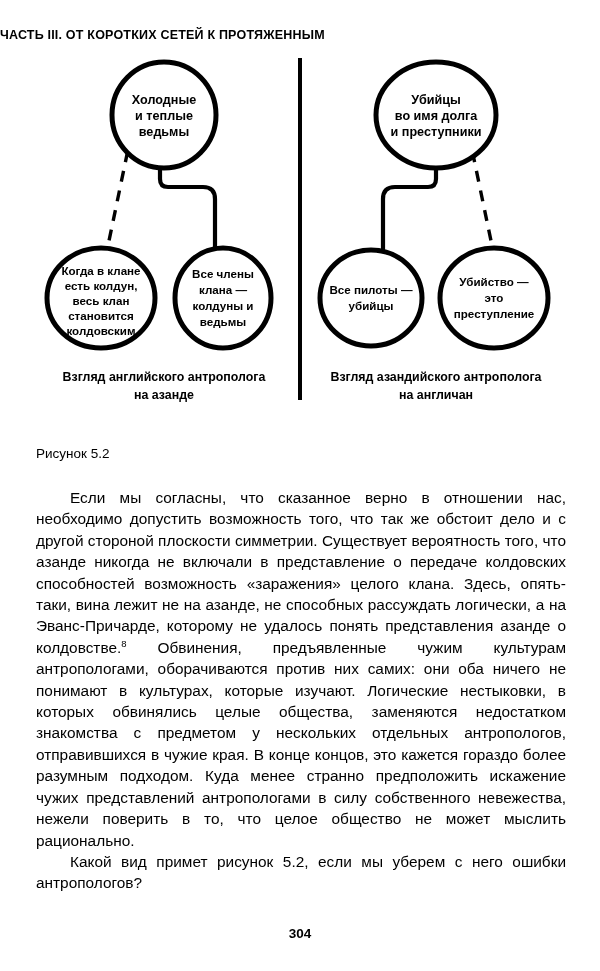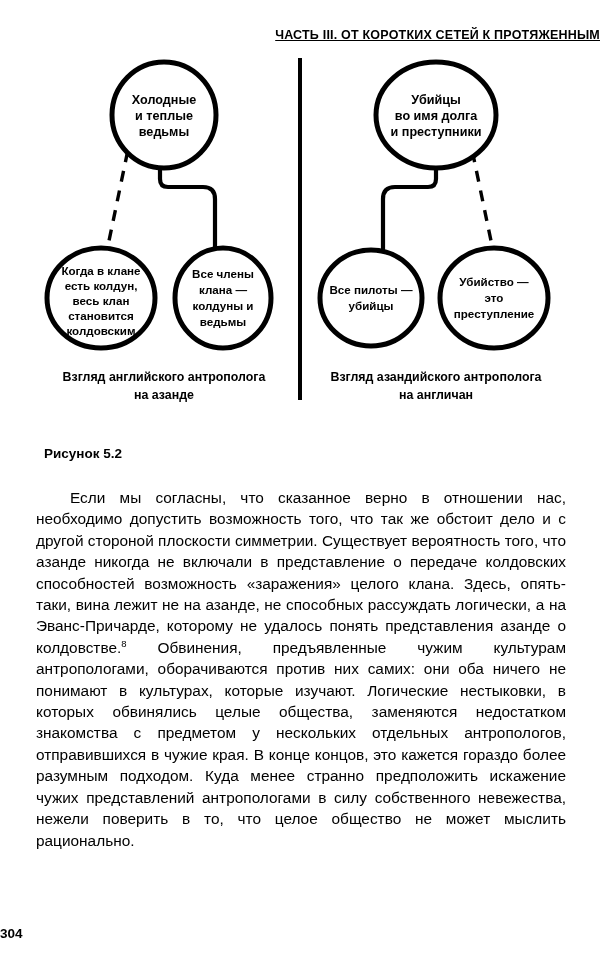--- a/index.html
+++ b/index.html
@@ -22,26 +22,25 @@
     height: 971px;
     background: #ffffff;
   }
 
   
   .running-head {
     position: absolute;
     top: 28px;
     left: 0;
     width: 600px;
-    text-align: right;
+    text-align: left;
     font-size: 12.5px;
     font-weight: bold;
     letter-spacing: 0.2px;
     color: #000;
-    text-decoration: underline;
   }
 
   
   .figure {
     position: absolute;
     top: 52px;
     left: 0;
     width: 532px;
     height: 360px;
   }
@@ -62,22 +61,21 @@
     fill: #000;
     font-size: 12.4px;
   }
 
   
   .fig-number {
     position: absolute;
     top: 446px;
     left: 36px;
     font-size: 13.5px;
-    font-weight: bold;
-    margin-left: 8px;
+    font-weight: normal;
   }
 
   
   .body-text {
     position: absolute;
     top: 487px;
     left: 36px;
     width: 530px;
     font-size: 15.4px;
     font-weight: normal;
@@ -98,21 +96,21 @@
     vertical-align: super;
     line-height: 0;
   }
 
   
   .page-number {
     position: absolute;
     top: 926px;
     left: 0;
     width: 600px;
-    text-align: left;
+    text-align: center;
     font-size: 13.5px;
     font-weight: bold;
   }
 </style>
 </head>
 <body>
 
 <div class="page">
 
   <div class="running-head">ЧАСТЬ III. ОТ КОРОТКИХ СЕТЕЙ К ПРОТЯЖЕННЫМ</div>
@@ -172,17 +170,18 @@
       <text class="caption-line" x="436" y="329" text-anchor="middle">Взгляд азандийского антрополога</text>
       <text class="caption-line" x="436" y="347" text-anchor="middle">на англичан</text>
 
     </svg>
   </div>
 
   <div class="fig-number">Рисунок 5.2</div>
 
   <div class="body-text">
     <p><span>Если мы согласны, что сказанное верно в отношении нас, необходимо допустить возможность того, что так же обстоит дело и с другой стороной плоскости симметрии. Существует вероятность того, что азанде никогда не включали в представление о передаче колдовских способностей возможность «заражения» целого клана. Здесь, опять-таки, вина лежит не на азанде, не способных рассуждать логически, а на Эванс-Причарде, которому не удалось понять представления азанде о колдовстве.</span><sup>8</sup><span> Обвинения, предъявленные чужим культурам антропологами, оборачиваются против них самих: они оба ничего не понимают в культурах, которые изучают. Логические нестыковки, в которых обвинялись целые общества, заменяются недостатком знакомства с предметом у нескольких отдельных антропологов, отправившихся в чужие края. В конце концов, это кажется гораздо более разумным подходом. Куда менее странно предположить искажение чужих представлений антропологами в силу собственного невежества, нежели поверить в то, что целое общество не может мыслить рационально.</span></p>
+    <p>Какой вид примет рисунок 5.2, если мы уберем с него ошибки антропологов?</p>
   </div>
 
   <div class="page-number">304</div>
 
 </div>
 
 </body></html>

